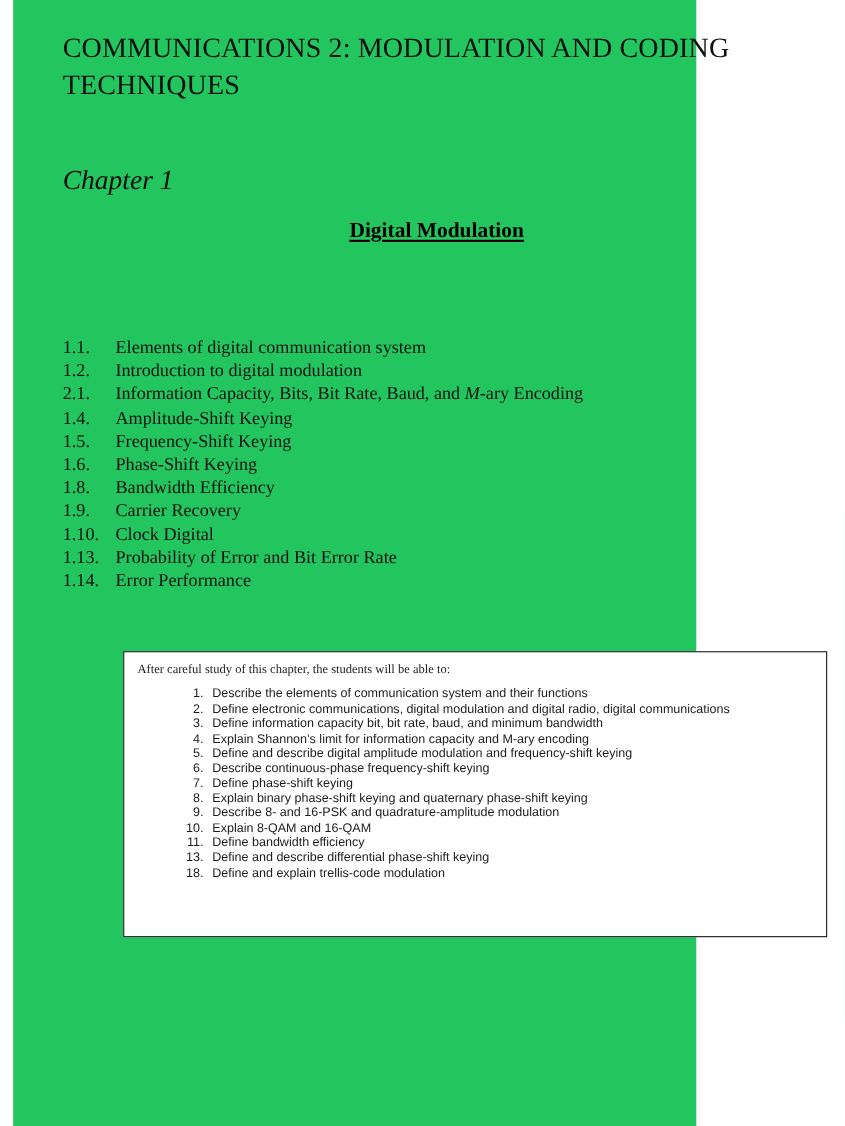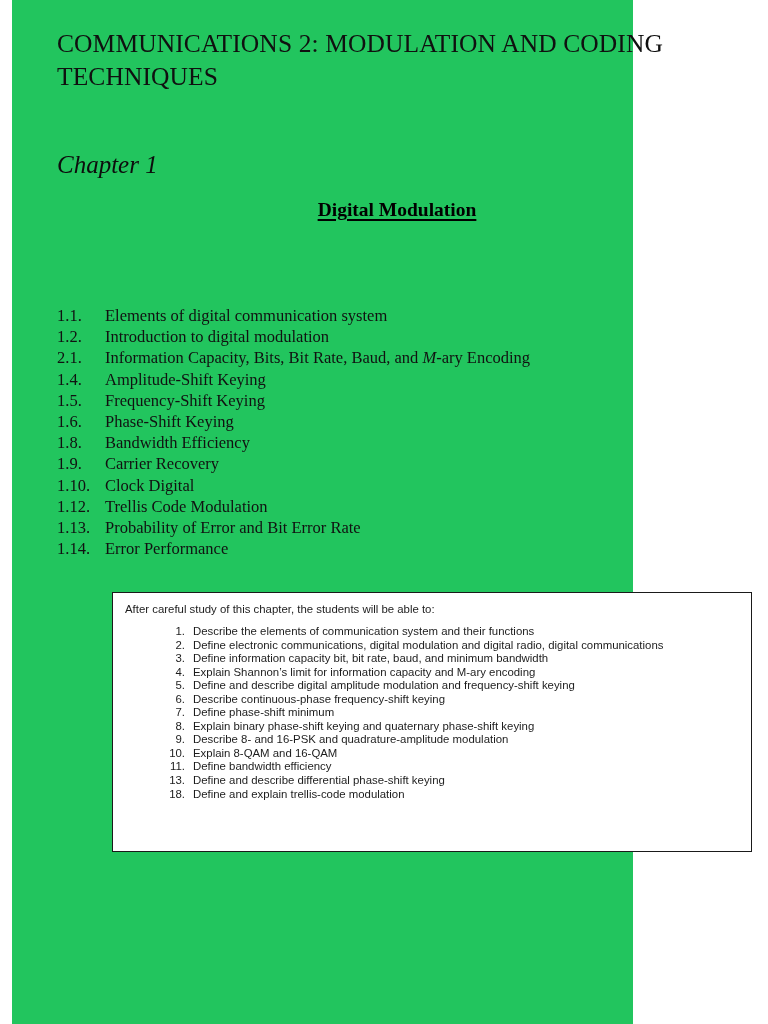--- a/index.html
+++ b/index.html
@@ -110,21 +110,21 @@
     width: 640px;
     height: 260px;
     box-sizing: border-box;
     border: 1.3px solid #1a1a1a;
     background: #fff;
   }
   .obj-intro {
     position: absolute;
     left: 12px;
     top: 9px;
-    font-family: Liberation Sans, sans-serif;
+    font-family: Liberation Serif, serif;
     font-size: 11.4px;
     line-height: 15px;
     color: #1c1c1c;
     white-space: nowrap;
   }
   .obj-list {
     position: absolute;
     left: 46px;
     top: 32px;
     width: 585px;
@@ -193,24 +193,20 @@
       </div>
       <div class="toc-row">
         <span class="toc-num">1.9.</span>
         <span class="toc-text">Carrier Recovery</span>
       </div>
       <div class="toc-row">
         <span class="toc-num">1.10.</span>
         <span class="toc-text">Clock Digital</span>
       </div>
       <div class="toc-row">
-        <span class="toc-num">1.12.</span>
-        <span class="toc-text">Trellis Code Modulation</span>
-      </div>
-      <div class="toc-row">
         <span class="toc-num">1.13.</span>
         <span class="toc-text">Probability of Error and Bit Error Rate</span>
       </div>
       <div class="toc-row">
         <span class="toc-num">1.14.</span>
         <span class="toc-text">Error Performance</span>
       </div>
     </div>
 
   <div class="obj-box">
@@ -235,21 +231,21 @@
         <div class="obj-row">
           <span class="obj-num">5.</span>
           <span class="obj-text">Define and describe digital amplitude modulation and frequency-shift keying</span>
         </div>
         <div class="obj-row">
           <span class="obj-num">6.</span>
           <span class="obj-text">Describe continuous-phase frequency-shift keying</span>
         </div>
         <div class="obj-row">
           <span class="obj-num">7.</span>
-          <span class="obj-text">Define phase-shift minimum</span>
+          <span class="obj-text">Define phase-shift keying</span>
         </div>
         <div class="obj-row">
           <span class="obj-num">8.</span>
           <span class="obj-text">Explain binary phase-shift keying and quaternary phase-shift keying</span>
         </div>
         <div class="obj-row">
           <span class="obj-num">9.</span>
           <span class="obj-text">Describe 8- and 16-PSK and quadrature-amplitude modulation</span>
         </div>
         <div class="obj-row">

